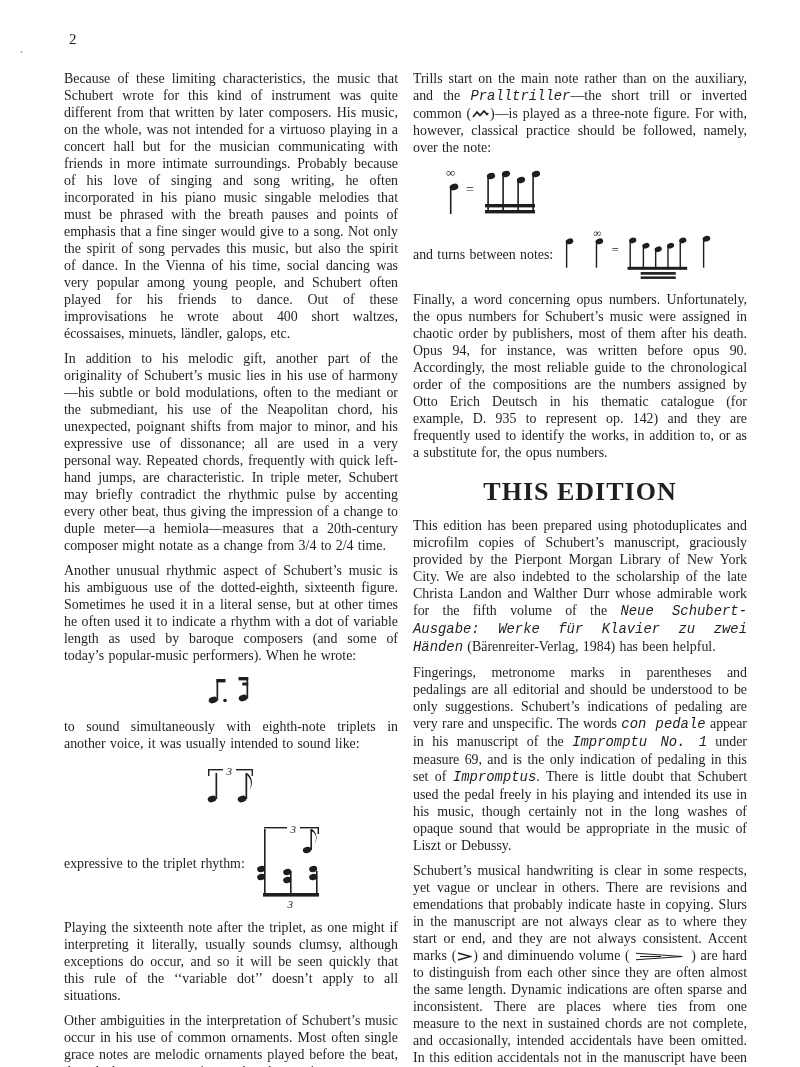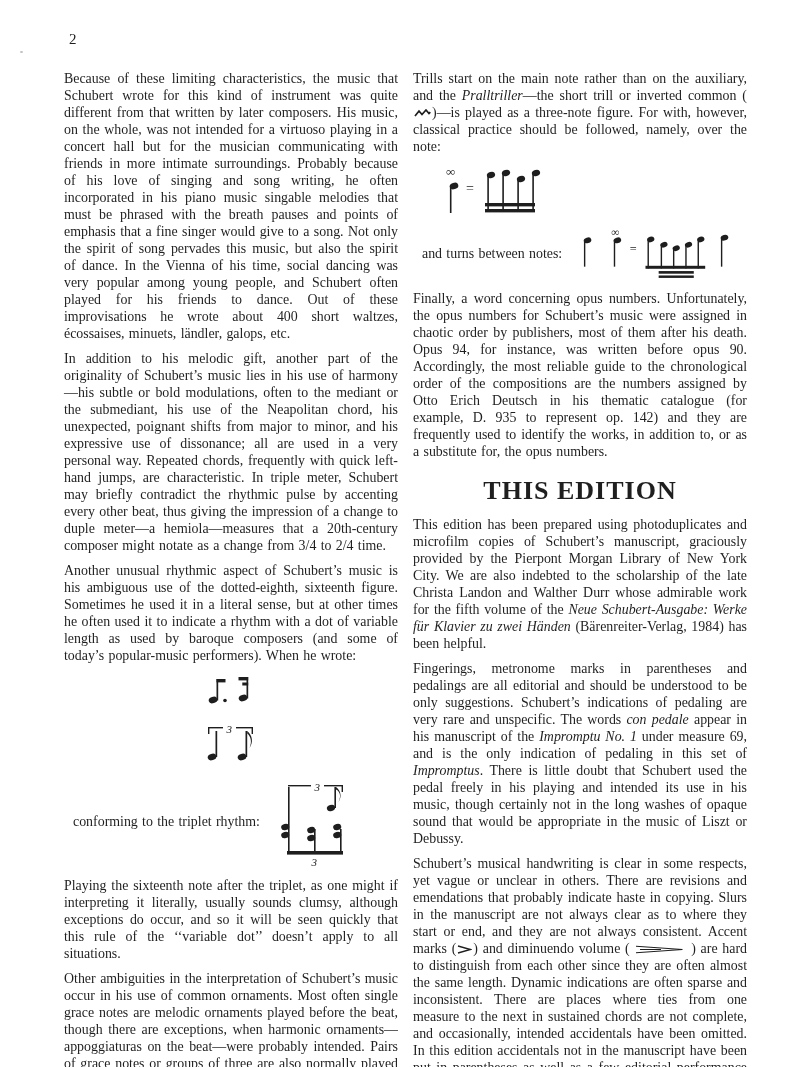--- a/index.html
+++ b/index.html
@@ -24,36 +24,36 @@
     display:flex;gap:15px;
   }
   .col{width:334px;}
   .col p{
     margin:0 0 8px 0;
     font-size:13.9px;
     line-height:17px;
     text-align:justify;
     word-spacing:0.06em;
   }
-  .it{font-style:italic;}
+  .it{font-style:italic;font-family:Liberation Mono, monospace;}
   .sym{display:inline-block;vertical-align:-1px;line-height:0;padding:0 1px;}
   .heading{
     font-size:26px;
     font-weight:bold;
     letter-spacing:1px;
     text-align:center;
     margin:16px 0 10px 0;
     white-space:nowrap;
   }
   .figwrap{line-height:0;}
   .figwrap.center{display:flex;justify-content:center;margin:8px 0 10px 0;}
   .figwrap.indent{margin:2px 0 8px 30px;}
   .figwrap.inline{flex:0 0 auto;}
   .figrow{display:flex;align-items:center;gap:6px;margin:4px 0 10px 0;}
-  .figrow p{margin:9px;text-align:left;flex:0 0 auto;}
+  .figrow p{margin:0;text-align:left;flex:0 0 auto;}
   svg .mus{fill:#1e1e1e;stroke:none;}
   svg text{font-family:"Liberation Serif",serif;fill:#1e1e1e;}
 </style>
 </head>
 <body>
 
 <div class="page">
   <div class="pagenum">2</div>
   <div class="speck s1"></div>
   <div class="speck s2"></div>
@@ -67,36 +67,37 @@
     <ellipse class="mus" cx="10" cy="28" rx="4.4" ry="3.2" transform="rotate(-18 10 28)"></ellipse>
     <rect class="mus" x="13.5" y="7" width="1.7" height="21.5"></rect>
     <rect class="mus" x="13.5" y="7" width="9" height="3.4"></rect>
     <circle class="mus" cx="22" cy="28.5" r="1.8"></circle>
     <ellipse class="mus" cx="40" cy="26" rx="4.4" ry="3.2" transform="rotate(-18 40 26)"></ellipse>
     <rect class="mus" x="43.5" y="5" width="1.7" height="21.5"></rect>
     <rect class="mus" x="35.5" y="5" width="9.7" height="3.4"></rect>
     <rect class="mus" x="39.3" y="10.5" width="5.9" height="3"></rect>
   </svg>
 </div>
+        <p><span>to sound simultaneously with eighth-note triplets in another voice, it was usually intended to sound like:</span></p>
         <div class="figwrap center">
   <svg width="58" height="47" viewBox="0 0 58 47">
     <rect class="mus" x="6" y="9" width="15" height="1.4"></rect>
     <text x="24.5" y="14.5" font-size="11" font-style="italic">3</text>
     <rect class="mus" x="34" y="9" width="17" height="1.4"></rect>
     <rect class="mus" x="6" y="9" width="1.4" height="7"></rect>
     <rect class="mus" x="49.6" y="9" width="1.4" height="7"></rect>
     <ellipse class="mus" cx="10" cy="39" rx="4.4" ry="3.2" transform="rotate(-18 10 39)"></ellipse>
     <rect class="mus" x="13.5" y="13" width="1.7" height="26"></rect>
     <ellipse class="mus" cx="40" cy="39" rx="4.4" ry="3.2" transform="rotate(-18 40 39)"></ellipse>
     <rect class="mus" x="43.5" y="13" width="1.7" height="26"></rect>
     <path class="mus" d="M45.2,13 C50.5,17.5 51.5,24 47.5,30 C50.5,23.5 48.5,18 45.2,15.5 Z"></path>
   </svg>
 </div>
         <div class="figrow">
-          <p><span>conforming to the triplet rhythm:</span></p>
+          <p><span>expressive to the triplet rhythm:</span></p>
           <div class="figwrap inline">
   <svg width="78" height="92" viewBox="0 0 78 92">
     <rect class="mus" x="13" y="10" width="23" height="1.4"></rect>
     <text x="39.5" y="15.5" font-size="11" font-style="italic">3</text>
     <rect class="mus" x="49" y="10" width="19" height="1.4"></rect>
     <rect class="mus" x="66.6" y="10" width="1.4" height="7"></rect>
     <ellipse class="mus" cx="56" cy="33" rx="4.2" ry="3.1" transform="rotate(-18 56 33)"></ellipse>
     <rect class="mus" x="59.4" y="12" width="1.6" height="21"></rect>
     <path class="mus" d="M61,12 C66,16 67,21.5 63.5,27 C66.5,21 65,16.5 61,14.5 Z"></path>
     <rect class="mus" x="13" y="12" width="1.6" height="65"></rect>

